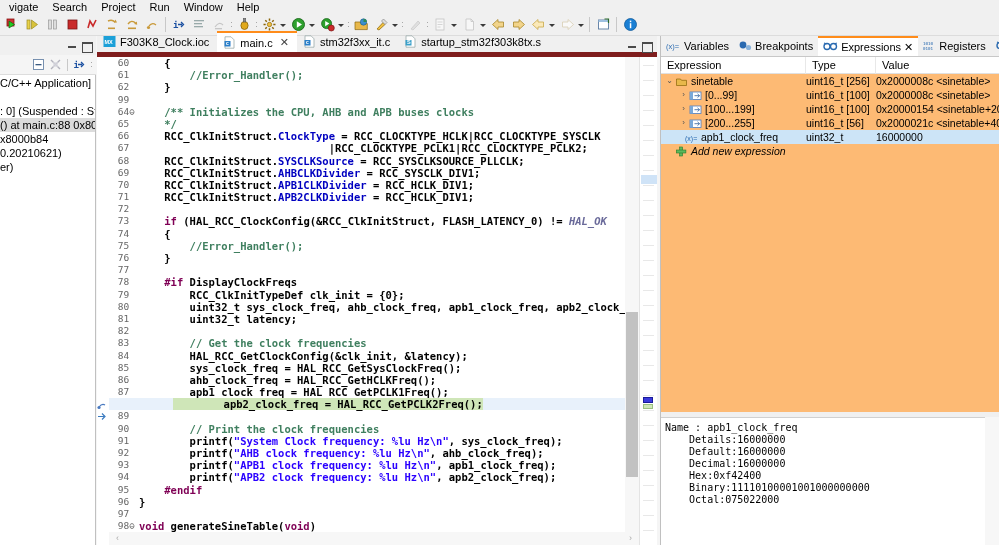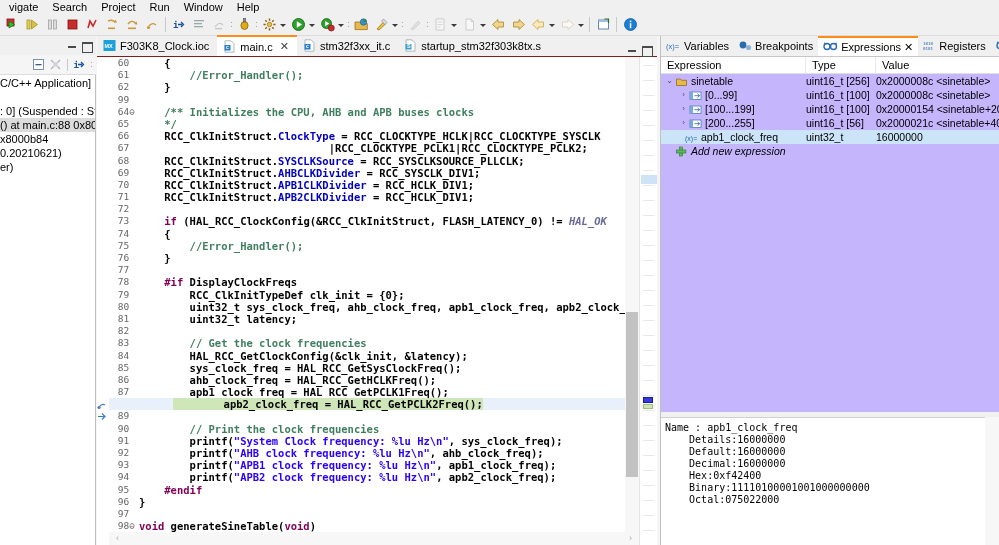--- a/index.html
+++ b/index.html
@@ -71,21 +71,21 @@
              font-size: 11px; overflow: hidden; }
   .lp-line { height: 14px; line-height: 14px; white-space: nowrap; padding-left: 0; }
   .lp-line.sel { background: #dcdcdc; }
 
   
   .editor {
     position: absolute; left: 97px; top: 36px; width: 560px; height: 509px; background: #fff;
   }
   .ed-tabbar {
     position: absolute; top: 0; left: 0; width: 560px; height: 21px;
-    background: #f0f0f0; border-bottom: 1px solid #7f1d1d;
+    background: #f0f0f0; border-bottom: 5px solid #7f1d1d;
     display: flex; align-items: flex-end;
   }
   .edtab {
     height: 21px; display: flex; align-items: center; gap: 4px;
     padding: 0 8px 0 6px; font-size: 11px; white-space: nowrap; position: relative;
   }
   .edtab.active { background: #fff; border-top: 2px solid #ff8c1a; height: 21px; }
   .edtab .closex { font-size: 11px; color: #444; margin-left: 3px; }
   .tabicon { width: 13px; height: 13px; flex: none; }
   .ed-winbtns { margin-left: auto; display: flex; align-items: center; padding-right: 4px; }
@@ -149,21 +149,21 @@
     position: absolute; top: 0; left: 0; width: 339px; height: 21px;
     background: #f0f0f0; border-bottom: 1px solid #c8c8c8;
     display: flex; align-items: center; overflow: hidden;
   }
   .rptab {
     height: 21px; display: flex; align-items: center; gap: 3px;
     padding: 0 5px; font-size: 11px; white-space: nowrap;
   }
   .rptab.active { background: #fff; border-top: 2px solid #ff8c1a; }
 
-  .rp-table { position: absolute; top: 21px; left: 0; width: 339px; height: 355px; background: #c4b5fd; }
+  .rp-table { position: absolute; top: 21px; left: 0; width: 339px; height: 355px; background: #fdba74; }
   .rp-head {
     display: flex; height: 17px; align-items: center;
     background: #fff; border-bottom: 1px solid #e0e0e0; font-size: 11px;
   }
   .rp-head div { padding-left: 6px; border-right: 1px solid #e8e8e8; height: 17px; line-height: 17px; }
   .rp-row {
     display: flex; height: 14px; align-items: center; font-size: 10.5px; white-space: nowrap;
   }
   .rp-row.sel { background: #cce4f7; }
   .rp-row > div { height: 14px; line-height: 14px; overflow: hidden; }

